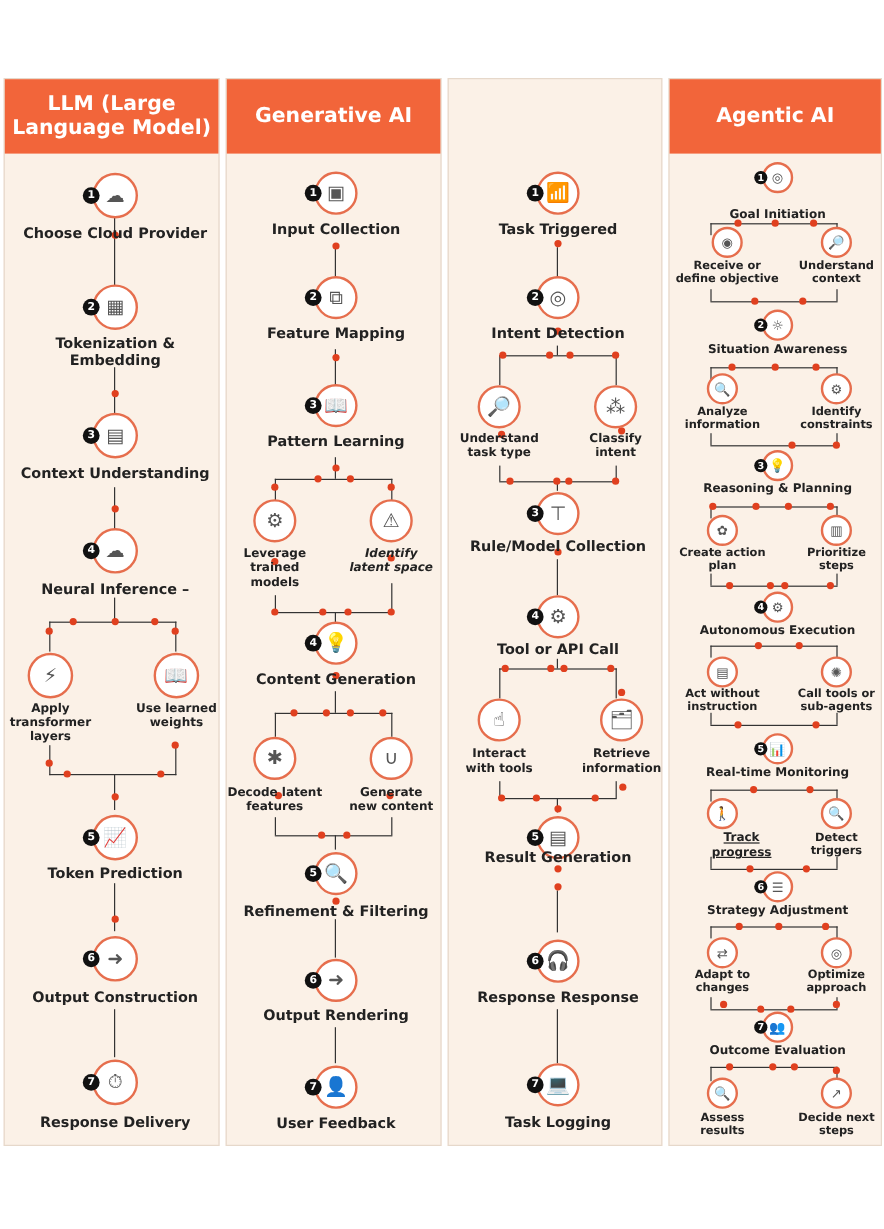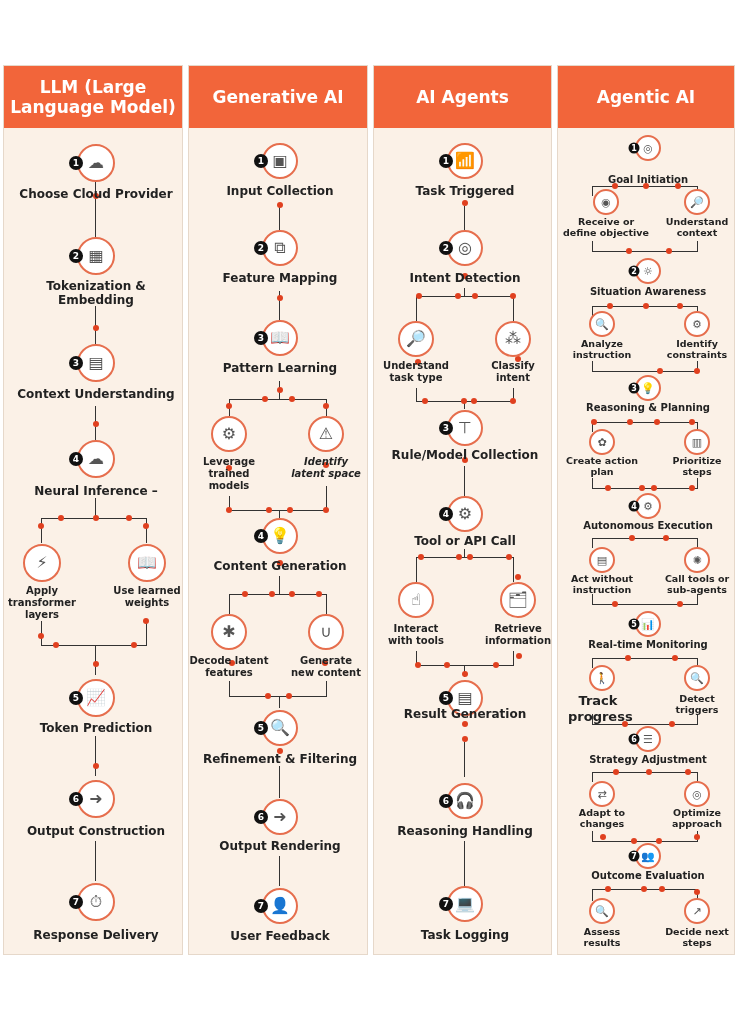--- a/index.html
+++ b/index.html
@@ -206,23 +206,20 @@
   <div class="lbl" style="left:91px;top:773px;font-size:12px;">Output Rendering</div>
 
   <div class="node" style="left:91px;top:840px;width:36px;height:36px;">
       <span class="ico">👤</span>
     </div>
   <div class="num" style="left:72px;top:840px;">7</div>
   <div class="lbl" style="left:91px;top:863px;font-size:12px;">User Feedback</div>
 </div>
 
 <div class="col" style="left:373px;width:179px;">
-  <div class="hdr" style="font-size:17px;">
-      <span>AI Agents</span>
-    </div>
   <div class="line" style="left:90px;top:140px;width:1px;height:30px;"></div>
   <div class="line" style="left:90px;top:222px;width:1px;height:8px;"></div>
   <div class="line" style="left:42px;top:230px;width:98px;height:1px;"></div>
   <div class="line" style="left:42px;top:230px;width:1px;height:25px;"></div>
   <div class="line" style="left:139px;top:230px;width:1px;height:25px;"></div>
   <div class="line" style="left:42px;top:322px;width:1px;height:13px;"></div>
   <div class="line" style="left:139px;top:322px;width:1px;height:13px;"></div>
   <div class="line" style="left:42px;top:335px;width:98px;height:1px;"></div>
   <div class="line" style="left:90px;top:335px;width:1px;height:8px;"></div>
   <div class="line" style="left:90px;top:400px;width:1px;height:30px;"></div>
@@ -308,21 +305,21 @@
   <div class="node" style="left:91px;top:632px;width:36px;height:36px;">
       <span class="ico">▤</span>
     </div>
   <div class="num" style="left:72px;top:632px;">5</div>
   <div class="lbl" style="left:91px;top:641px;font-size:12px;text-align:center;">Result Generation</div>
 
   <div class="node" style="left:91px;top:735px;width:36px;height:36px;">
       <span class="ico">🎧</span>
     </div>
   <div class="num" style="left:72px;top:735px;">6</div>
-  <div class="lbl" style="left:91px;top:758px;font-size:12px;">Reasoning Handling</div>
+  <div class="lbl" style="left:91px;top:758px;font-size:12px;">Response Response</div>
 
   <div class="node" style="left:91px;top:838px;width:36px;height:36px;">
       <span class="ico">💻</span>
     </div>
   <div class="num" style="left:72px;top:838px;">7</div>
   <div class="lbl" style="left:91px;top:862px;font-size:12px;">Task Logging</div>
 </div>
 
 <div class="col" style="left:557px;width:178px;">
   <div class="hdr" style="font-size:17px;">
@@ -428,21 +425,21 @@
   <div class="lbl" style="left:139px;top:150px;font-size:9.5px;width:70px;white-space:normal;">Understand context</div>
 
   <div class="node" style="left:90px;top:205px;width:26px;height:26px;font-size:11px;">
       <span class="ico">☼</span>
     </div>
   <div class="num" style="left:76px;top:205px;width:11px;height:11px;font-size:8px;">2</div>
   <div class="lbl" style="left:90px;top:220px;font-size:10px;">Situation Awareness</div>
   <div class="node" style="left:44px;top:258px;width:26px;height:26px;font-size:11px;">
       <span class="ico">🔍</span>
     </div>
-  <div class="lbl" style="left:44px;top:272px;font-size:9.5px;width:80px;white-space:normal;">Analyze instruction</div>
+  <div class="lbl" style="left:44px;top:272px;font-size:9.5px;width:80px;white-space:normal;">Analyze information</div>
   <div class="node" style="left:139px;top:258px;width:26px;height:26px;font-size:11px;">
       <span class="ico">⚙</span>
     </div>
   <div class="lbl" style="left:139px;top:272px;font-size:9.5px;width:70px;white-space:normal;">Identify constraints</div>
 
   <div class="node" style="left:90px;top:322px;width:26px;height:26px;font-size:11px;">
       <span class="ico">💡</span>
     </div>
   <div class="num" style="left:76px;top:322px;width:11px;height:11px;font-size:8px;">3</div>
   <div class="lbl" style="left:90px;top:336px;font-size:10px;">Reasoning &amp; Planning</div>
@@ -470,21 +467,21 @@
   <div class="lbl" style="left:139px;top:507px;font-size:9.5px;width:72px;white-space:normal;">Call tools or sub-agents</div>
 
   <div class="node" style="left:90px;top:558px;width:26px;height:26px;font-size:11px;">
       <span class="ico">📊</span>
     </div>
   <div class="num" style="left:76px;top:558px;width:11px;height:11px;font-size:8px;">5</div>
   <div class="lbl" style="left:90px;top:573px;font-size:10px;">Real-time Monitoring</div>
   <div class="node" style="left:44px;top:612px;width:26px;height:26px;font-size:11px;">
       <span class="ico">🚶</span>
     </div>
-  <div class="lbl" style="left:40px;top:627px;font-size:13px;width:60px;white-space:normal;">Track progress</div>
+  <div class="lbl" style="left:60px;top:627px;font-size:10px;width:60px;white-space:normal;text-decoration:underline;">Track progress</div>
   <div class="node" style="left:139px;top:612px;width:26px;height:26px;font-size:11px;">
       <span class="ico">🔍</span>
     </div>
   <div class="lbl" style="left:139px;top:627px;font-size:9.5px;width:60px;white-space:normal;">Detect triggers</div>
 
   <div class="node" style="left:90px;top:673px;width:26px;height:26px;font-size:11px;">
       <span class="ico">☰</span>
     </div>
   <div class="num" style="left:76px;top:673px;width:11px;height:11px;font-size:8px;">6</div>
   <div class="lbl" style="left:90px;top:688px;font-size:10px;">Strategy Adjustment</div>

